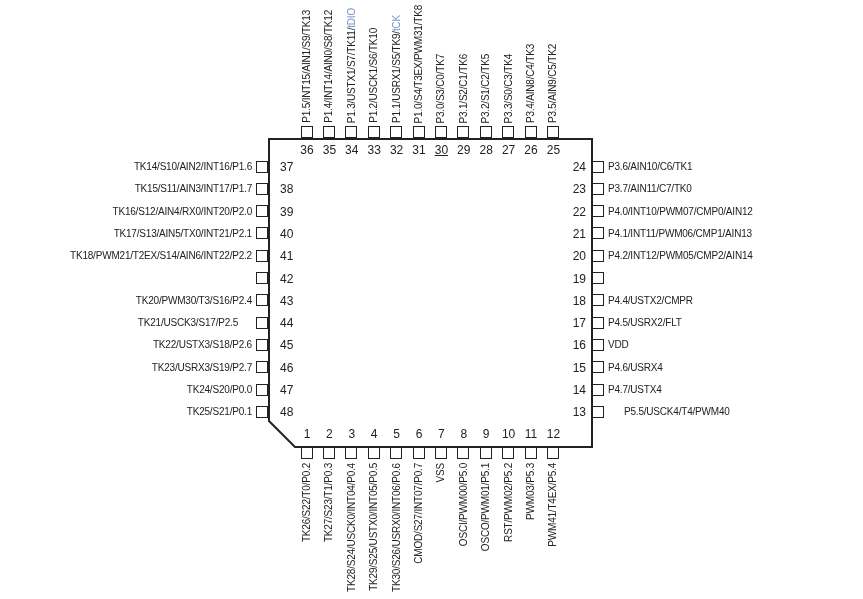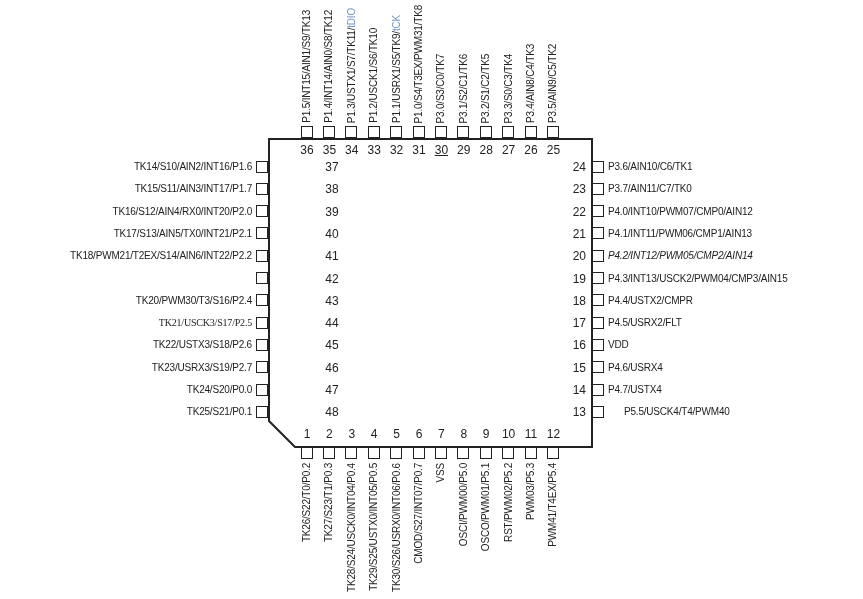--- a/index.html
+++ b/index.html
@@ -21,21 +21,21 @@
     box-sizing: content-box;
   }
   .pin-num {
     position: absolute;
     font-size: 12px;
     line-height: 12px;
     color: #222222;
     white-space: nowrap;
   }
   .pin-num.t, .pin-num.b { width: 26px; text-align: center; }
-  .pin-num.l { width: 30px; text-align: center; margin-left: 37px; }
+  .pin-num.l { width: 30px; text-align: left; }
   .pin-num.r { width: 30px; text-align: right; }
   .pin-label {
     position: absolute;
     font-size: 10px;
     letter-spacing: -0.2px;
     line-height: 13px;
     color: #222222;
     white-space: nowrap;
   }
   .pin-label.v {
@@ -138,21 +138,21 @@
     <div class="pin-sq" style="left: 256px; top: 249.7px;"></div>
     <div class="pin-num l" style="left: 280px; top: 250.2px;">41</div>
     <div class="pin-label" style="right: 611px; top: 249.2px;"><span>TK18/PWM21/T2EX/S14/AIN6/INT22/P2.2</span></div>
     <div class="pin-sq" style="left: 256px; top: 272px;"></div>
     <div class="pin-num l" style="left: 280px; top: 272.5px;">42</div>
     <div class="pin-sq" style="left: 256px; top: 294.3px;"></div>
     <div class="pin-num l" style="left: 280px; top: 294.8px;">43</div>
     <div class="pin-label" style="right: 611px; top: 293.8px;"><span>TK20/PWM30/T3/S16/P2.4</span></div>
     <div class="pin-sq" style="left: 256px; top: 316.6px;"></div>
     <div class="pin-num l" style="left: 280px; top: 317.1px;">44</div>
-    <div class="pin-label" style="right: 611px; top: 316.1px; font-family: Liberation Serif, serif;"><span>TK21/USCK3/S17/P2.5</span></div>
+    <div class="pin-label" style="right: 625px; top: 316.1px;"><span>TK21/USCK3/S17/P2.5</span></div>
     <div class="pin-sq" style="left: 256px; top: 338.9px;"></div>
     <div class="pin-num l" style="left: 280px; top: 339.4px;">45</div>
     <div class="pin-label" style="right: 611px; top: 338.4px;"><span>TK22/USTX3/S18/P2.6</span></div>
     <div class="pin-sq" style="left: 256px; top: 361.2px;"></div>
     <div class="pin-num l" style="left: 280px; top: 361.7px;">46</div>
     <div class="pin-label" style="right: 611px; top: 360.7px;"><span>TK23/USRX3/S19/P2.7</span></div>
     <div class="pin-sq" style="left: 256px; top: 383.5px;"></div>
     <div class="pin-num l" style="left: 280px; top: 384px;">47</div>
     <div class="pin-label" style="right: 611px; top: 383px;"><span>TK24/S20/P0.0</span></div>
     <div class="pin-sq" style="left: 256px; top: 405.8px;"></div>
@@ -165,24 +165,23 @@
     <div class="pin-num r" style="left: 556px; top: 183.3px;">23</div>
     <div class="pin-label" style="left: 608px; top: 182.3px;"><span>P3.7/AIN11/C7/TK0</span></div>
     <div class="pin-sq" style="left: 592px; top: 205.1px;"></div>
     <div class="pin-num r" style="left: 556px; top: 205.6px;">22</div>
     <div class="pin-label" style="left: 608px; top: 204.6px;"><span>P4.0/INT10/PWM07/CMP0/AIN12</span></div>
     <div class="pin-sq" style="left: 592px; top: 227.4px;"></div>
     <div class="pin-num r" style="left: 556px; top: 227.9px;">21</div>
     <div class="pin-label" style="left: 608px; top: 226.9px;"><span>P4.1/INT11/PWM06/CMP1/AIN13</span></div>
     <div class="pin-sq" style="left: 592px; top: 249.7px;"></div>
     <div class="pin-num r" style="left: 556px; top: 250.2px;">20</div>
-    <div class="pin-label" style="left: 608px; top: 249.2px; font-style: italic;"><span>P4.2/INT12/PWM05/CMP2/AIN14</span></div>
+    <div class="pin-label" style="left: 608px; top: 249.2px;"><span>P4.2/INT12/PWM05/CMP2/AIN14</span></div>
     <div class="pin-sq" style="left: 592px; top: 272px;"></div>
     <div class="pin-num r" style="left: 556px; top: 272.5px;">19</div>
-    <div class="pin-label" style="left: 608px; top: 271.5px;"><span>P4.3/INT13/USCK2/PWM04/CMP3/AIN15</span></div>
     <div class="pin-sq" style="left: 592px; top: 294.3px;"></div>
     <div class="pin-num r" style="left: 556px; top: 294.8px;">18</div>
     <div class="pin-label" style="left: 608px; top: 293.8px;"><span>P4.4/USTX2/CMPR</span></div>
     <div class="pin-sq" style="left: 592px; top: 316.6px;"></div>
     <div class="pin-num r" style="left: 556px; top: 317.1px;">17</div>
     <div class="pin-label" style="left: 608px; top: 316.1px;"><span>P4.5/USRX2/FLT</span></div>
     <div class="pin-sq" style="left: 592px; top: 338.9px;"></div>
     <div class="pin-num r" style="left: 556px; top: 339.4px;">16</div>
     <div class="pin-label" style="left: 608px; top: 338.4px;"><span>VDD</span></div>
     <div class="pin-sq" style="left: 592px; top: 361.2px;"></div>

